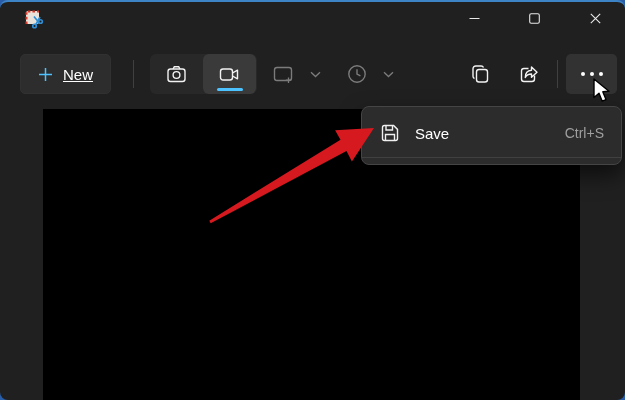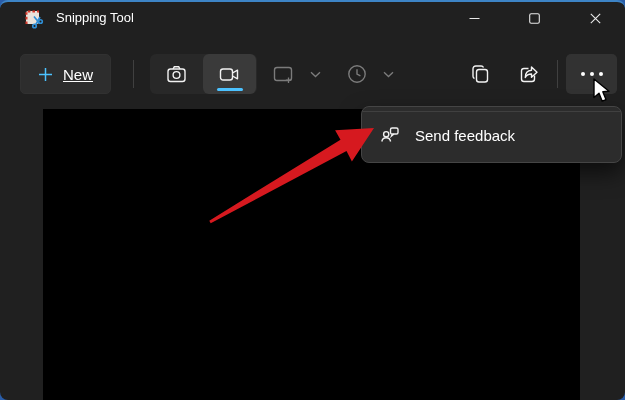--- a/index.html
+++ b/index.html
@@ -100,21 +100,20 @@
         <g stroke="#d9392b" stroke-width="2" stroke-dasharray="2.6 2">
           <path d="M2.5 15 L2.5 2.5 L15 2.5" fill="none"></path>
         </g>
         <g stroke="#2f8fd6" stroke-width="1.6" fill="none">
           <circle cx="10.5" cy="17" r="1.8"></circle>
           <circle cx="16.5" cy="12.5" r="1.8"></circle>
           <path d="M11.8 15.5 L16 8 M15.2 14 L10 7.5"></path>
         </g>
       </svg>
     </div>
-    <div class="app-title">Snipping Tool</div>
     <div class="caption-btn btn-min">
       <svg width="11" height="11" viewBox="0 0 11 11">
           <path d="M0.5 5.5 H10.5" stroke="#e8e8e8" stroke-width="1.1"></path>
         </svg>
     </div>
     <div class="caption-btn btn-max">
       <svg width="11" height="11" viewBox="0 0 11 11">
           <rect x="0.7" y="0.7" width="9.6" height="9.6" rx="1.5" fill="none" stroke="#e8e8e8" stroke-width="1.1"></rect>
         </svg>
     </div>
@@ -210,32 +209,32 @@
       <span class="dot"></span>
       <span class="dot"></span>
       <span class="dot"></span>
     </div>
   </div>
 
   <div class="video-area"></div>
 
 
   <div class="menu">
-    <div class="menu-sep"></div>
-    <div class="menu-item">
+    <div class="menu-item" style="height:46px">
       <span class="mi-icon">
         <svg width="20" height="20" viewBox="0 0 20 20" fill="none" stroke="#f0f0f0" stroke-width="1.4">
-          <circle cx="6.2" cy="9.2" r="2.6"></circle>
-          <path d="M1.8 16.5 C2.3 14 4 12.8 6.2 12.8 C8.4 12.8 10.1 14 10.6 16.5"></path>
-          <rect x="10.5" y="3" width="7.5" height="6" rx="1.6"></rect>
-          <path d="M12.3 9 L11.5 11 L14 9"></path>
-        </svg>
-      </span>
-      <span class="mi-label">Send feedback</span>
-    </div>
+          <path d="M2.5 4.5 C2.5 3.4 3.4 2.5 4.5 2.5 H13.6 L17.5 6.4 V15.5 C17.5 16.6 16.6 17.5 15.5 17.5 H4.5 C3.4 17.5 2.5 16.6 2.5 15.5 Z"></path>
+          <path d="M6 2.8 V7 H12.5 V2.8"></path>
+          <path d="M5.5 17.2 V11.5 H14.5 V17.2"></path>
+        </svg>
+      </span>
+      <span class="mi-label">Save</span>
+      <span class="mi-shortcut">Ctrl+S</span>
+    </div>
+    <div class="menu-sep"></div>
   </div>
 
   <div class="annot-arrow">
     <svg width="195" height="120" viewBox="0 0 195 120">
       <polygon points="179,11 156.9,44.6 151.5,34.1 15.7,106.3 14.3,103.7 145.5,22.7 140.1,13.2" fill="#d6191f"></polygon>
     </svg>
   </div>
 
   <div class="cursor">
     <svg width="24" height="26" viewBox="0 0 24 26">

